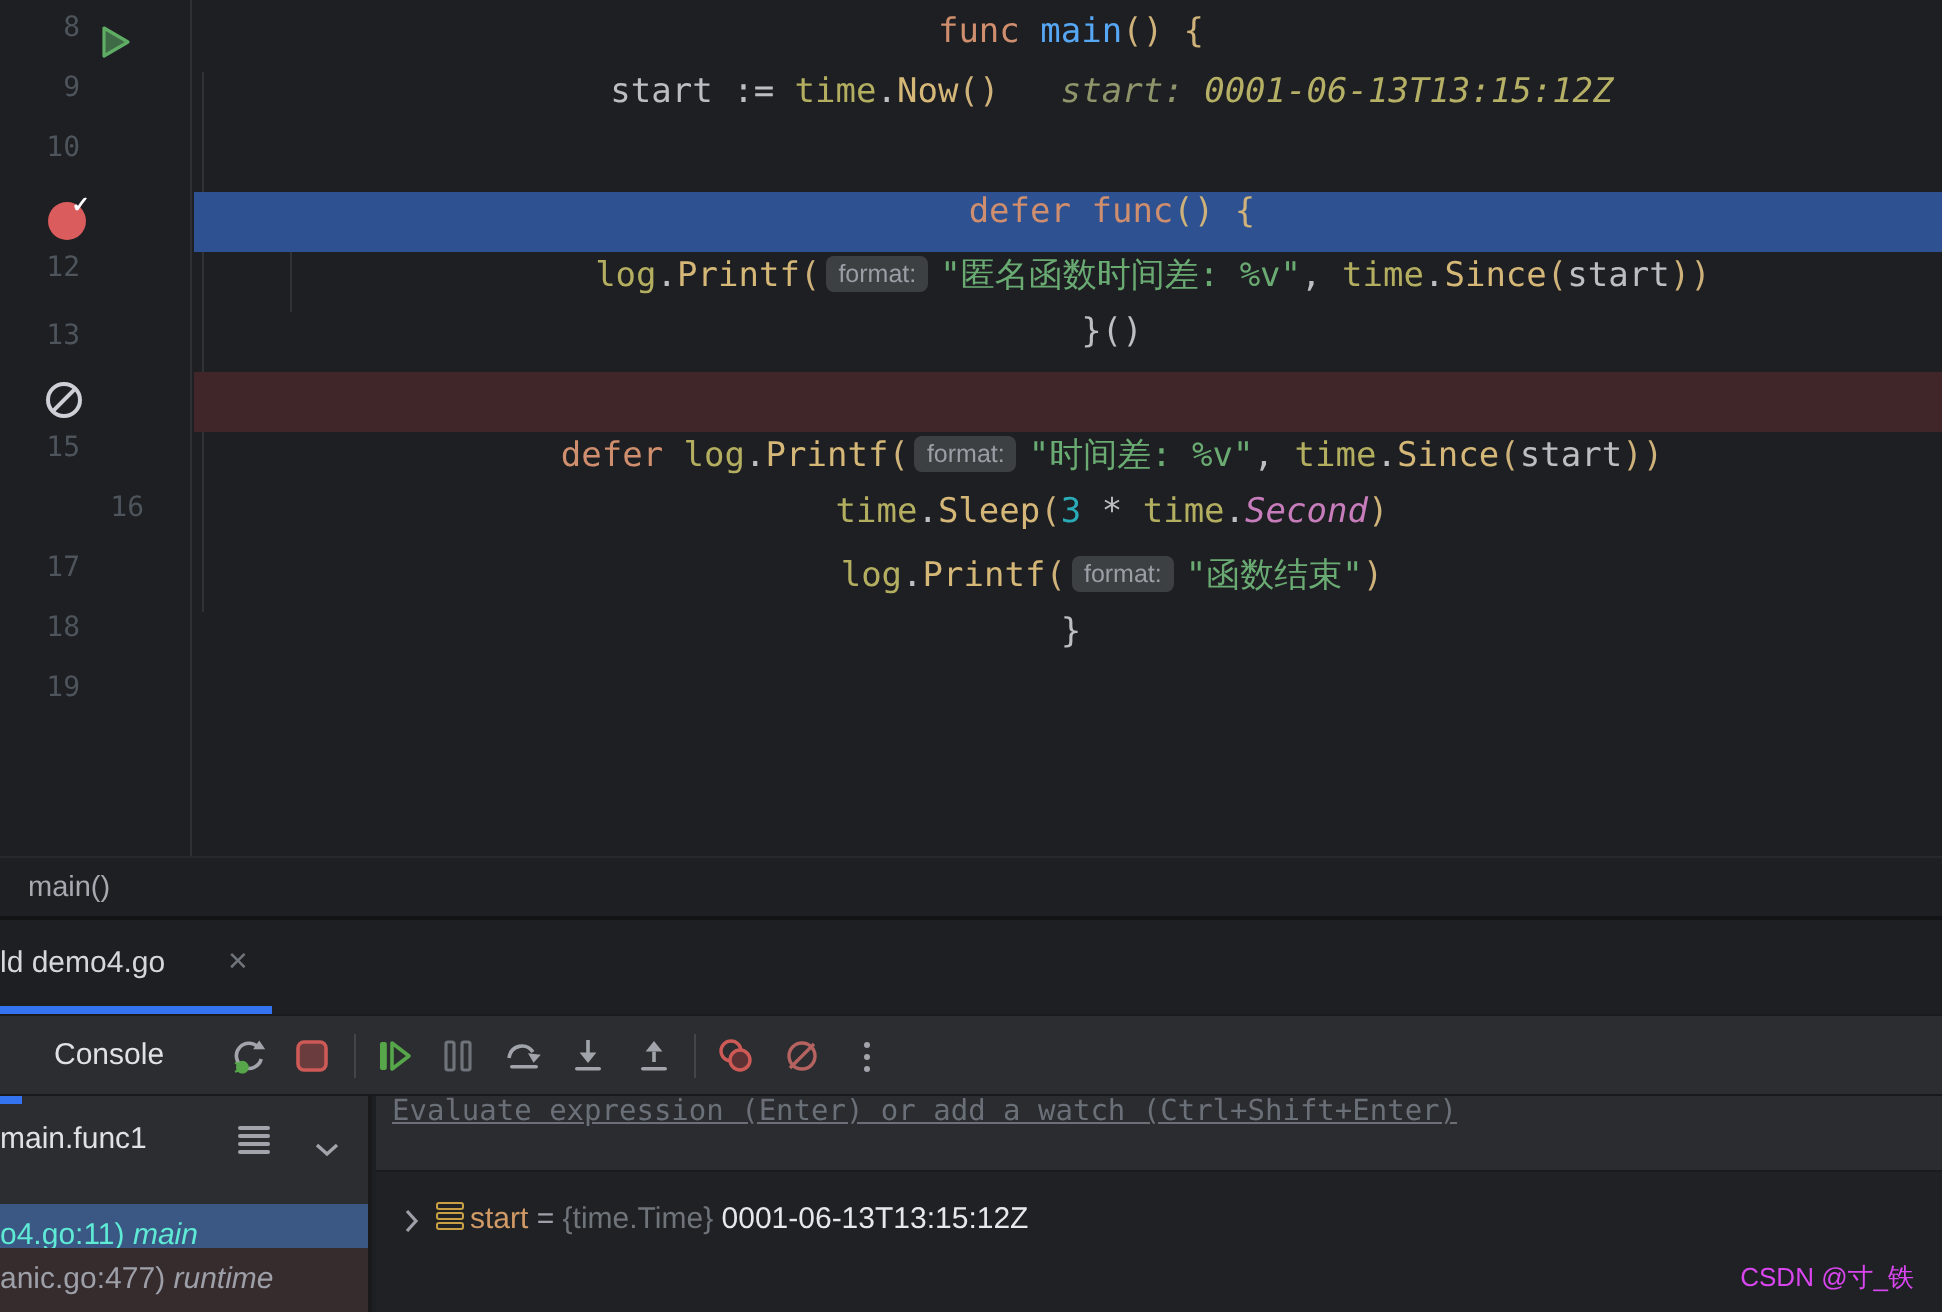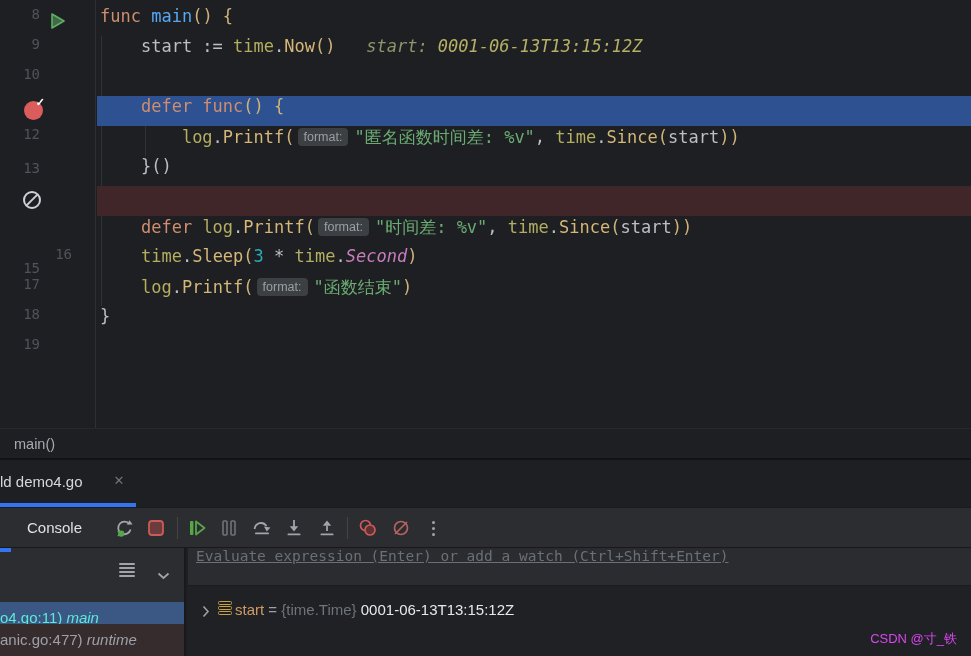--- a/index.html
+++ b/index.html
@@ -17,21 +17,21 @@
   .run-arrow { position:absolute; left:49px; top:6px; width:18px; height:18px; }
   .bp { position:absolute; left:24px; top:5px; width:19px; height:19px;
         border-radius:50%; background:#DB5C5C; }
   .bp .check { position:absolute; top:-5px; right:-2px; color:#FFFFFF;
                font-size:11px; font-weight:bold; }
   .noentry { position:absolute; left:23px; top:5px; width:18px; height:18px;
              border:2px solid #CDD0D6; border-radius:50%; }
   .noentry i { position:absolute; left:-1px; top:6px; width:16px; height:2px;
                background:#CDD0D6; transform:rotate(-45deg); }
 
-  #code-area { position:absolute; left:97px; top:0; right:0; height:428px; }
+  #code-area { position:absolute; left:97px; top:0; right:0; height:428px;text-align:center; }
   .code-line { position:absolute; left:0; right:0; height:30px; line-height:30px;
                white-space:pre; padding-left:3px;
                font:17px "DejaVu Sans Mono", monospace; color:#BCBEC4; }
   .code-line.exec { background:#2D5191; }
   .code-line.stop { background:#412629; }
   .indent-guide { position:absolute; width:1px; background:#2F3237; }
 
   .c-kw   { color:#CF8E6D; }
   .c-fn   { color:#56A8F5; }
   .c-pkg  { color:#B3AE60; }
@@ -143,21 +143,21 @@
           <span class="g-num">12</span>
         </div>
         <div class="g-row" style="top: 160px;">
           <span class="g-num">13</span>
         </div>
         <div class="g-row" style="top: 186px;">
           <div class="noentry">
             <i></i>
           </div>
         </div>
-        <div class="g-row" style="top: 216px; margin-top: 44px;">
+        <div class="g-row" style="top: 216px;">
           <span class="g-num">15</span>
         </div>
         <div class="g-row" style="top: 246px; padding-left: 32px;">
           <span class="g-num">16</span>
         </div>
         <div class="g-row" style="top: 276px;">
           <span class="g-num">17</span>
         </div>
         <div class="g-row" style="top: 306px;">
           <span class="g-num">18</span>
@@ -279,20 +279,21 @@
           <i></i>
       </div>
     </div>
 
     <div id="tw-content">
 
       <div id="frames-panel">
         <div class="mini-underline"></div>
 
         <div id="thread-row">
+          <span class="thread-label">main.func1</span>
           <span class="filter-icon">
             <i></i>
               <i></i>
               <i></i>
               <i></i>
           </span>
           <span class="chev-down">
             <svg width="13" height="8" viewBox="0 0 13 8">
               <polyline points="1.5,1.5 6.5,6 11.5,1.5" fill="none" stroke="#A1A5AB" stroke-width="1.7"></polyline>
             </svg>

